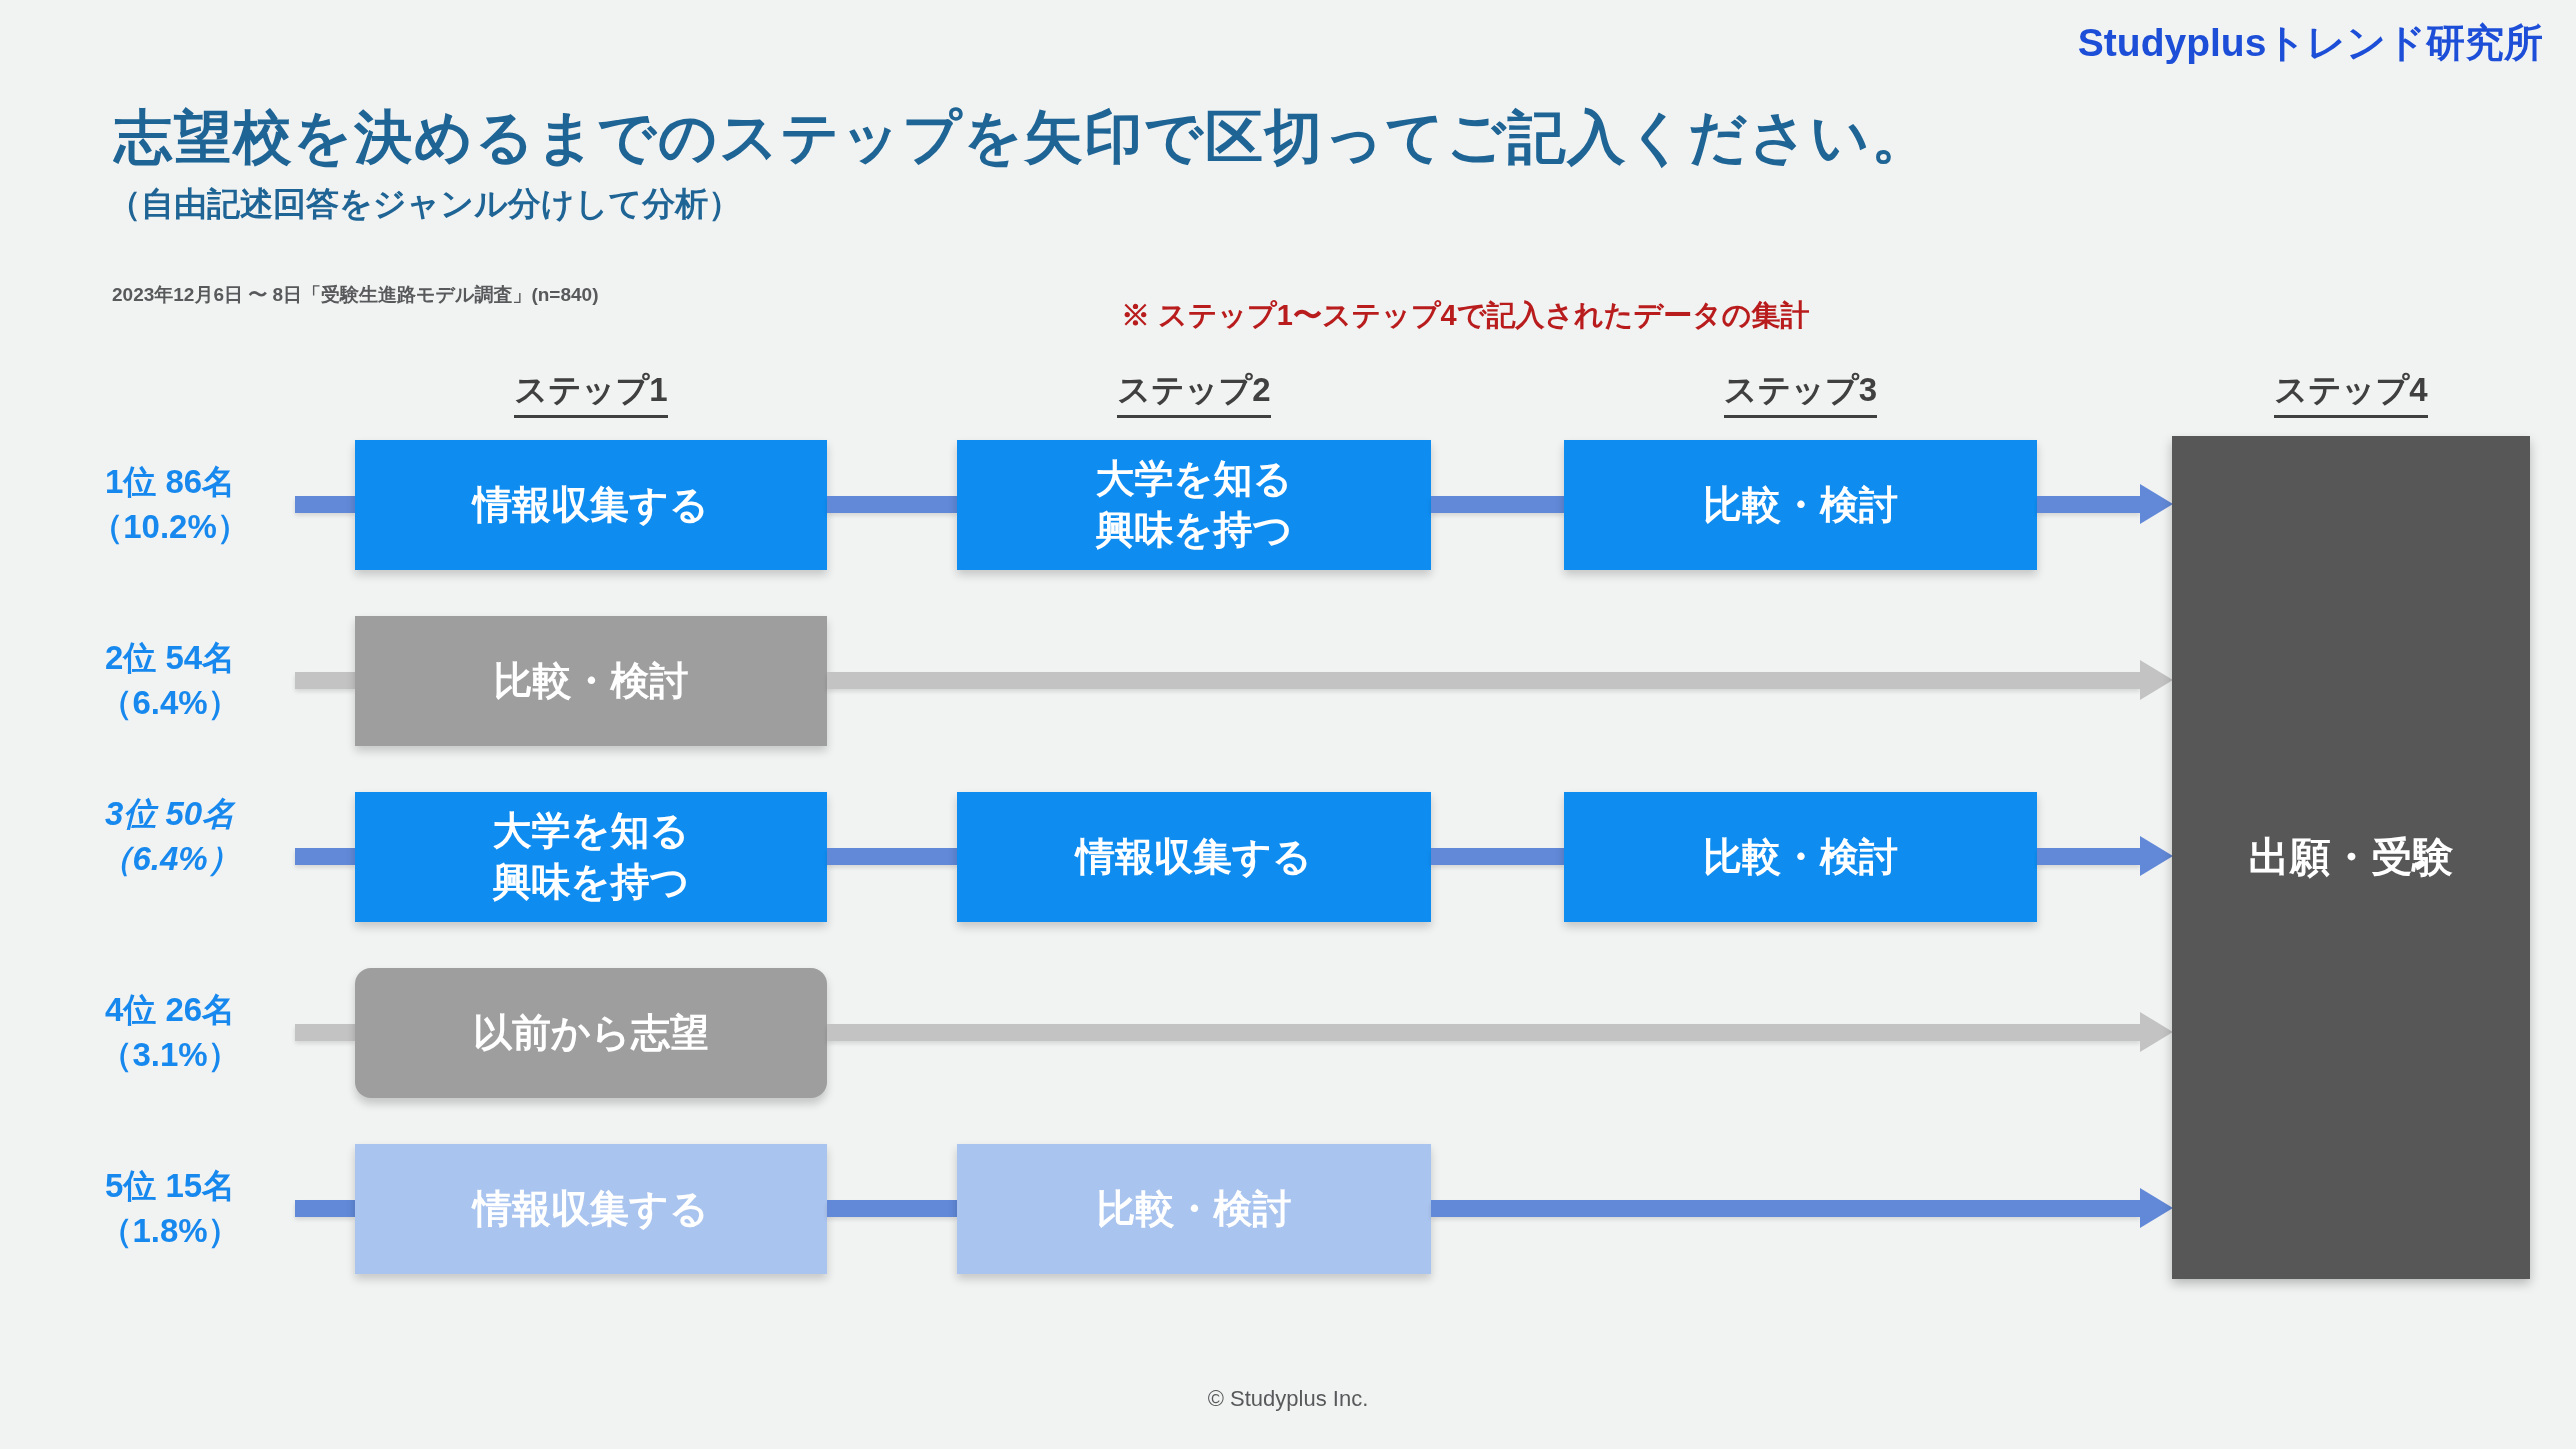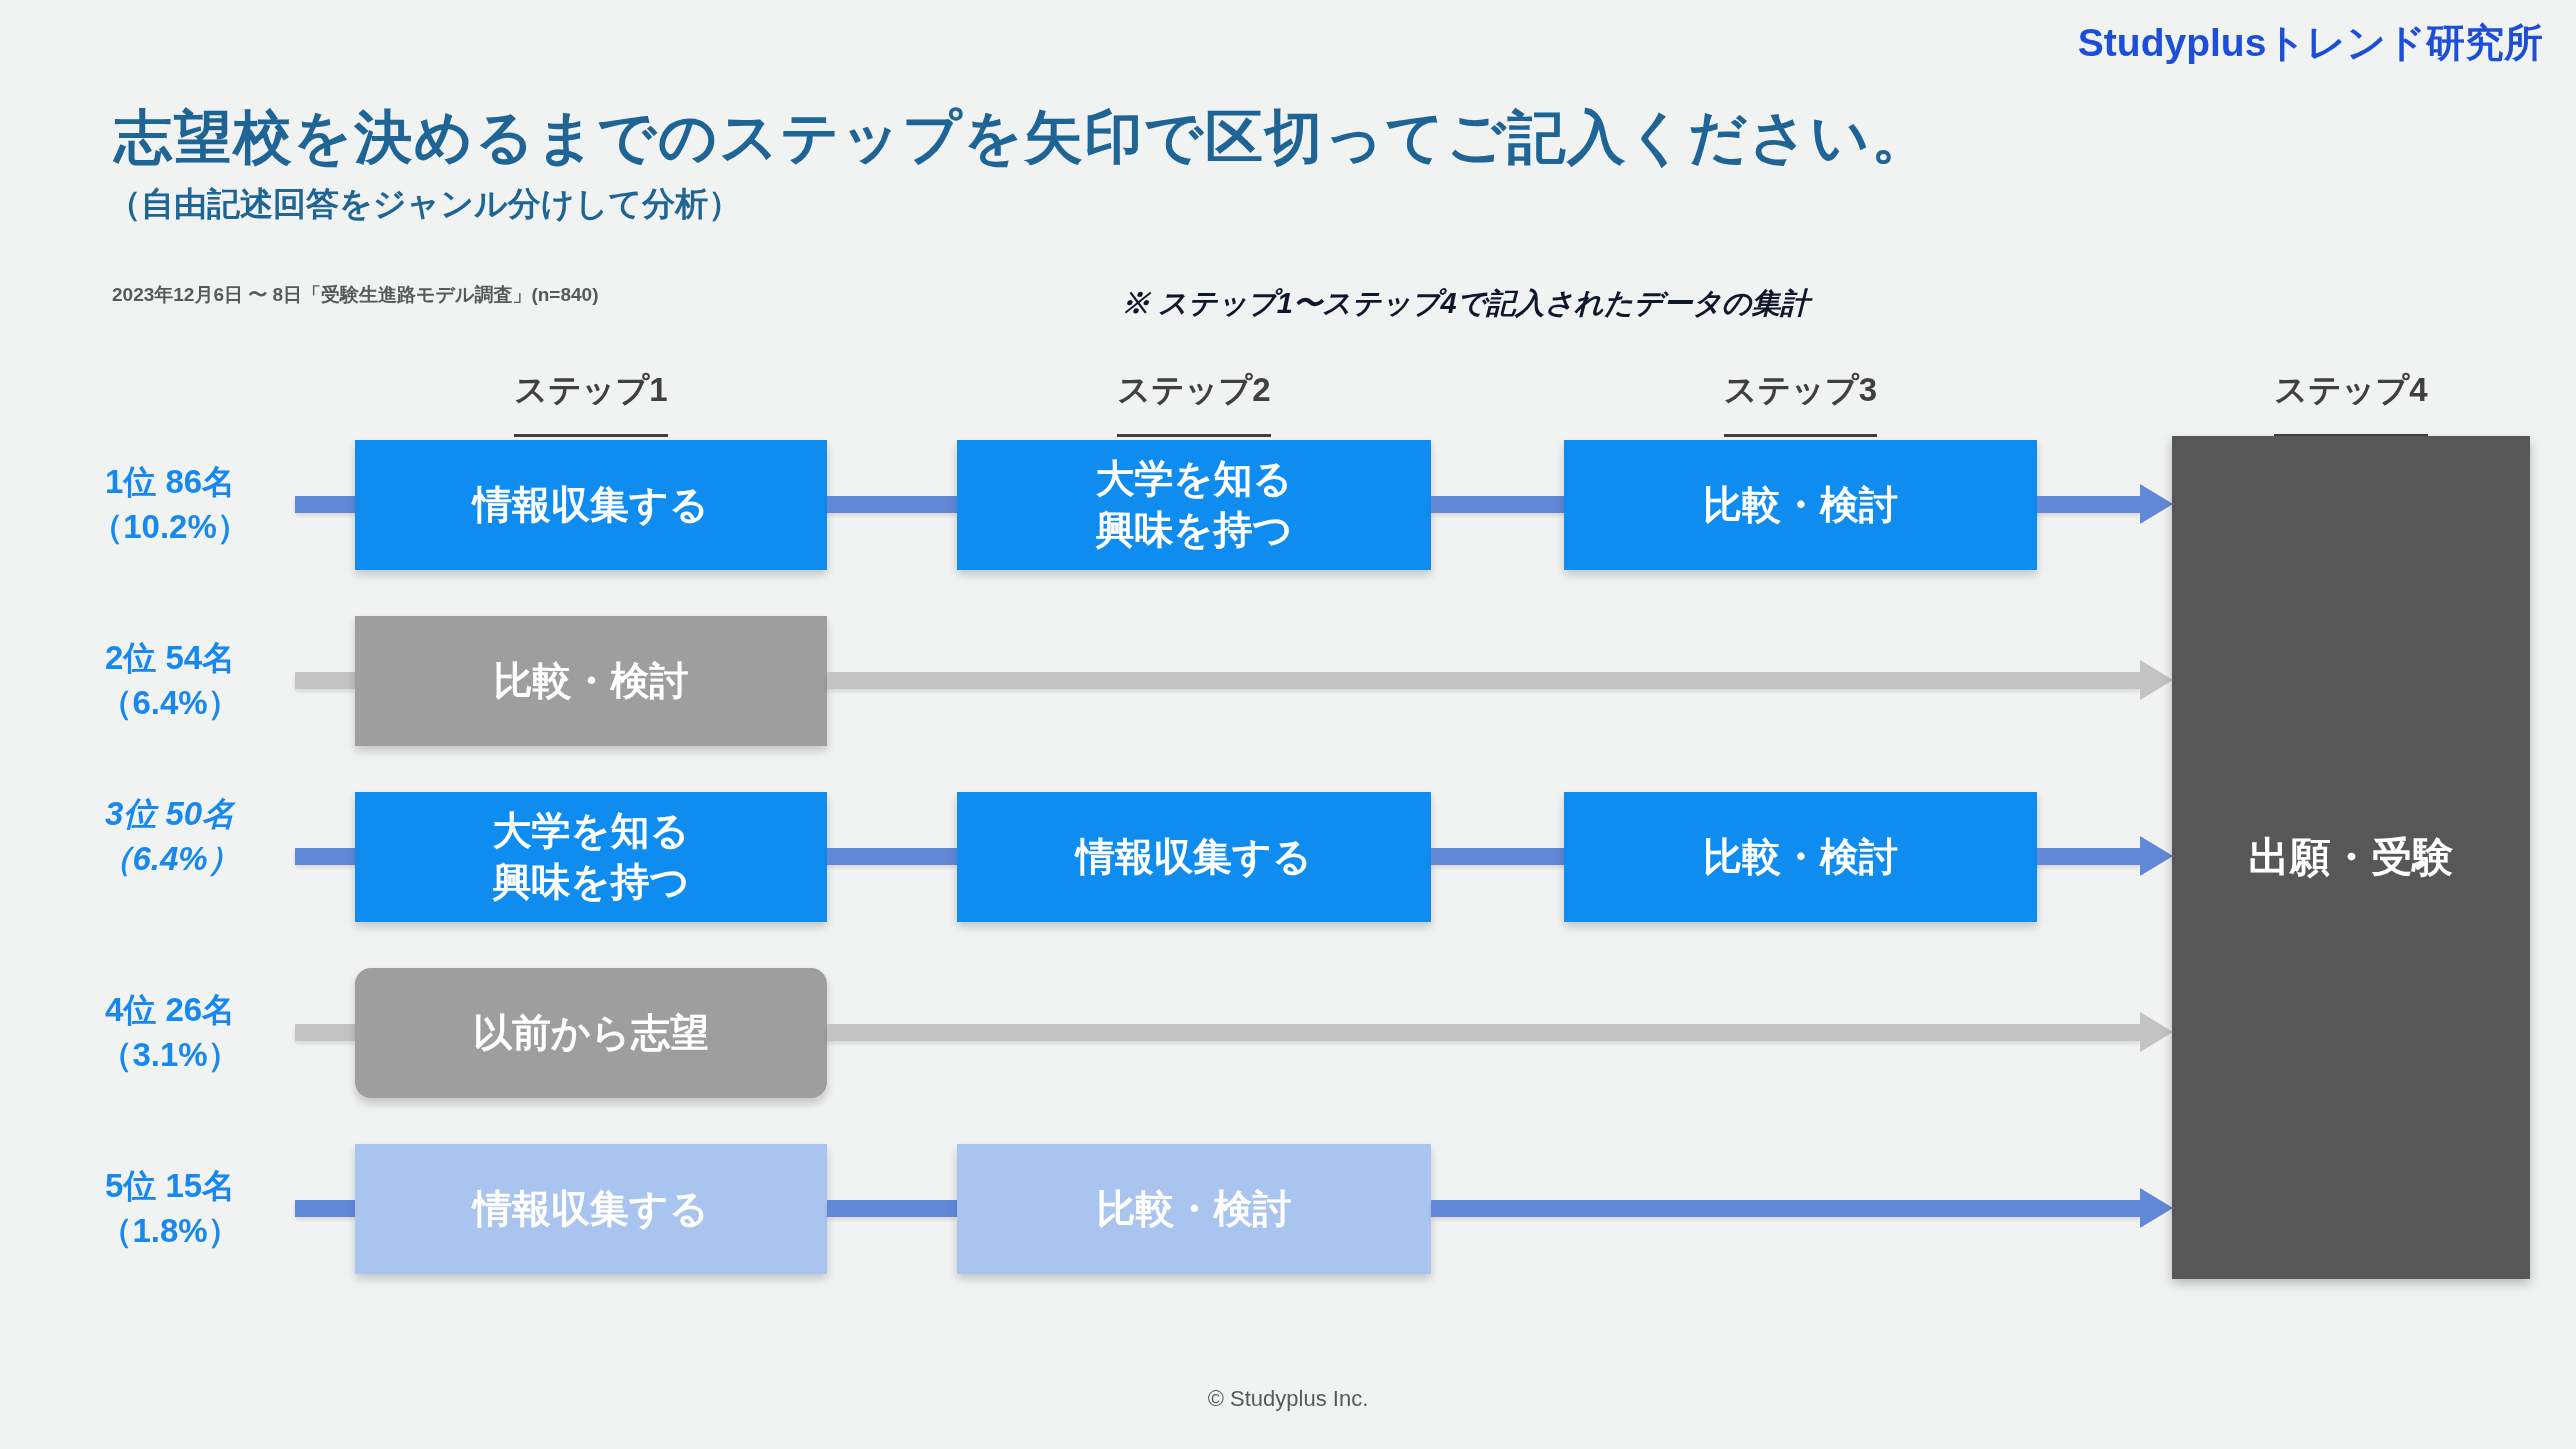--- a/index.html
+++ b/index.html
@@ -28,33 +28,32 @@
     position: absolute; left: 108px; top: 182px;
     font-size: 33px; font-weight: bold; color: #1E6495;
     white-space: nowrap;
   }
   .survey-info {
     position: absolute; left: 112px; top: 282px;
     font-size: 19px; font-weight: bold; color: #58595B;
     white-space: nowrap;
   }
   .note {
-    position: absolute; left: 1121px; top: 284px;
-    font-size: 29px; font-weight: bold; color: #0f172a;
+    position: absolute; left: 1121px; top: 296px;
+    font-size: 29px; font-weight: bold; color: #b91c1c;
     white-space: nowrap;
-    font-style: italic;
   }
   .col-header {
     position: absolute; top: 368px;
     text-align: center; font-size: 33px; font-weight: bold; color: #404040;
   }
   .col-header .underlined {
     display: inline-block;
     border-bottom: 3.4px solid #404040;
-    padding-bottom: 21px;
+    padding-bottom: 2px;
   }
   .rank-label {
     position: absolute; left: 50px; width: 240px;
     text-align: center;
     font-size: 33px; font-weight: bold; color: #1789EE;
     line-height: 1.35;
   }
   .flow-box {
     position: absolute;
     display: flex; align-items: center; justify-content: center;

